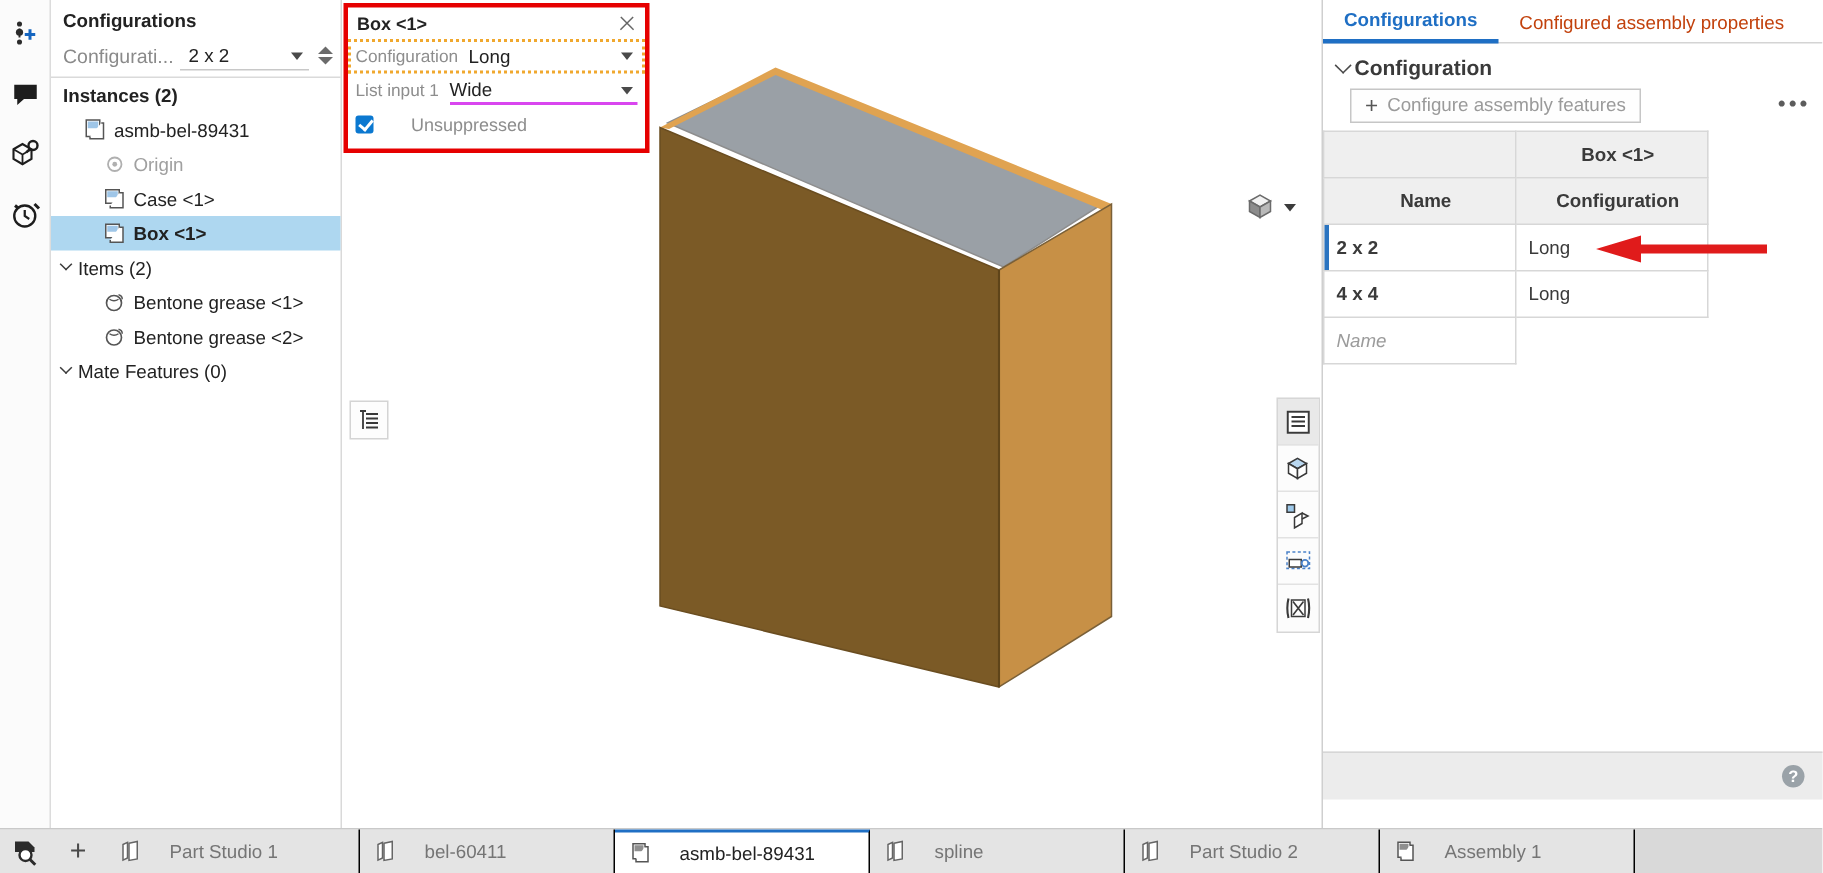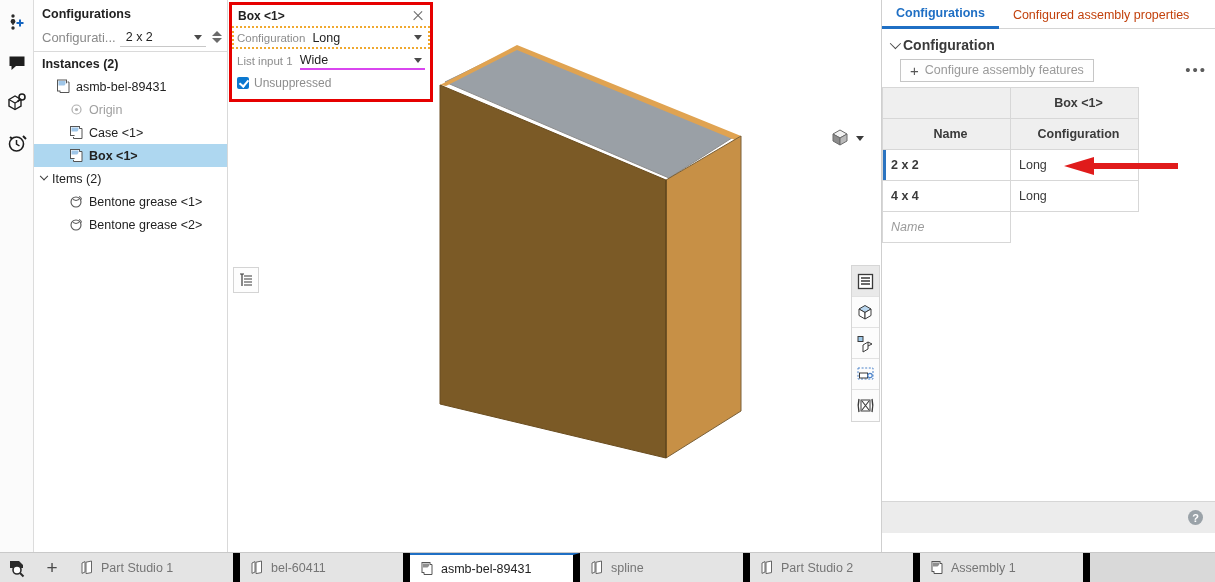--- a/index.html
+++ b/index.html
@@ -115,21 +115,21 @@
   .p-val {
     flex: 1; margin-left: 7px; position: relative; height: 19px;
     display: flex; align-items: center; font-size: 12.5px; color: #222;
   }
   .p-val.underlined { border-bottom: 2px solid #d946ef; }
   .p-val .caret {
     position: absolute; right: 3px; top: 7px; width:0;height:0;
     border-left:4px solid transparent;border-right:4px solid transparent;
     border-top:5px solid #4a4a4a;
   }
-  .p-check { display: flex; align-items: center; height: 22px; padding-left: 5px; }
+  .p-check { display: flex; align-items: center; height: 22px; padding-left: 5px; gap: 20px; }
   .cbox {
     width: 12px; height: 12px; background: #0b78d0; border-radius: 2px;
     margin-right: 5px; position: relative; flex: 0 0 12px;
   }
   .cbox:after {
     content:""; position:absolute; left:3.5px; top:1px; width:4px; height:7px;
     border-right:2px solid #fff; border-bottom:2px solid #fff;
     transform: rotate(40deg);
   }
   .p-check span { color: #8d8d8d; font-size: 12px; }
@@ -215,23 +215,23 @@
     position: absolute; left: 0; bottom: 0; width: 1215px; height: 30px;
     background: #e4e4e4; border-top: 1px solid #c9c9c9;
     display: flex; align-items: stretch;
   }
   .tb-search { width: 34px; display:flex; align-items:center; justify-content:center; background:#e4e4e4; }
   .tb-plus {
     width: 36px; display:flex; align-items:center; justify-content:center;
     font-size: 19px; color: #4a4a4a; background: #e4e4e4;
   }
   .dtab {
-    width: 170px; display: flex; align-items: center; gap: 6px;
+    width: 170px; display: flex; align-items: center; gap: 18px;
     padding-left: 10px; font-size: 12.5px; color: #757575;
-    background: #e4e4e4; border-right: 7px solid #000000;
+    background: #e4e4e4; border-right: 1px solid #000000;
     white-space: nowrap;
     text-align: right;
   }
   .dtab.active { background: #ffffff; color: #222; border-top: 2px solid #1f6fc4; }
   .tb-rest { flex: 1; background: #d9d9d9; }
 </style>
 </head>
 <body>
 
 <div id="app">
@@ -354,20 +354,27 @@
         <div class="node">
           <span style="width:34px;flex:0 0 34px"></span>
           <span class="ico">
             <svg width="15" height="15" viewBox="0 0 15 15">
               <circle cx="7" cy="8" r="5" fill="none" stroke="#555" stroke-width="1.1"></circle>
               <path d="M4 5.5 q3 2 6 0" fill="none" stroke="#555" stroke-width="1"></path>
               <path d="M10 2.5 q2.5 0.5 2.5 3" fill="none" stroke="#555" stroke-width="1"></path>
             </svg>
           </span>
           <span>Bentone grease &lt;2&gt;</span>
+        </div>
+        <div class="node">
+          <span style="width:4px;flex:0 0 4px"></span>
+          <span class="chev">
+            <i></i>
+          </span>
+          <span>Mate Features (0)</span>
         </div>
       </div>
   </div>
 
   <div class="viewport">
     <svg width="652" height="552" viewBox="0 0 652 552" style="display:block">
 
       <polygon points="216,82 288,47 506,136 440,178" fill="#9aa0a6" stroke="#8d8d8d" stroke-width="1"></polygon>
 
       <polygon points="211,85 288,45 512,136 506,140 288,50 217,86" fill="#e0a351"></polygon>

